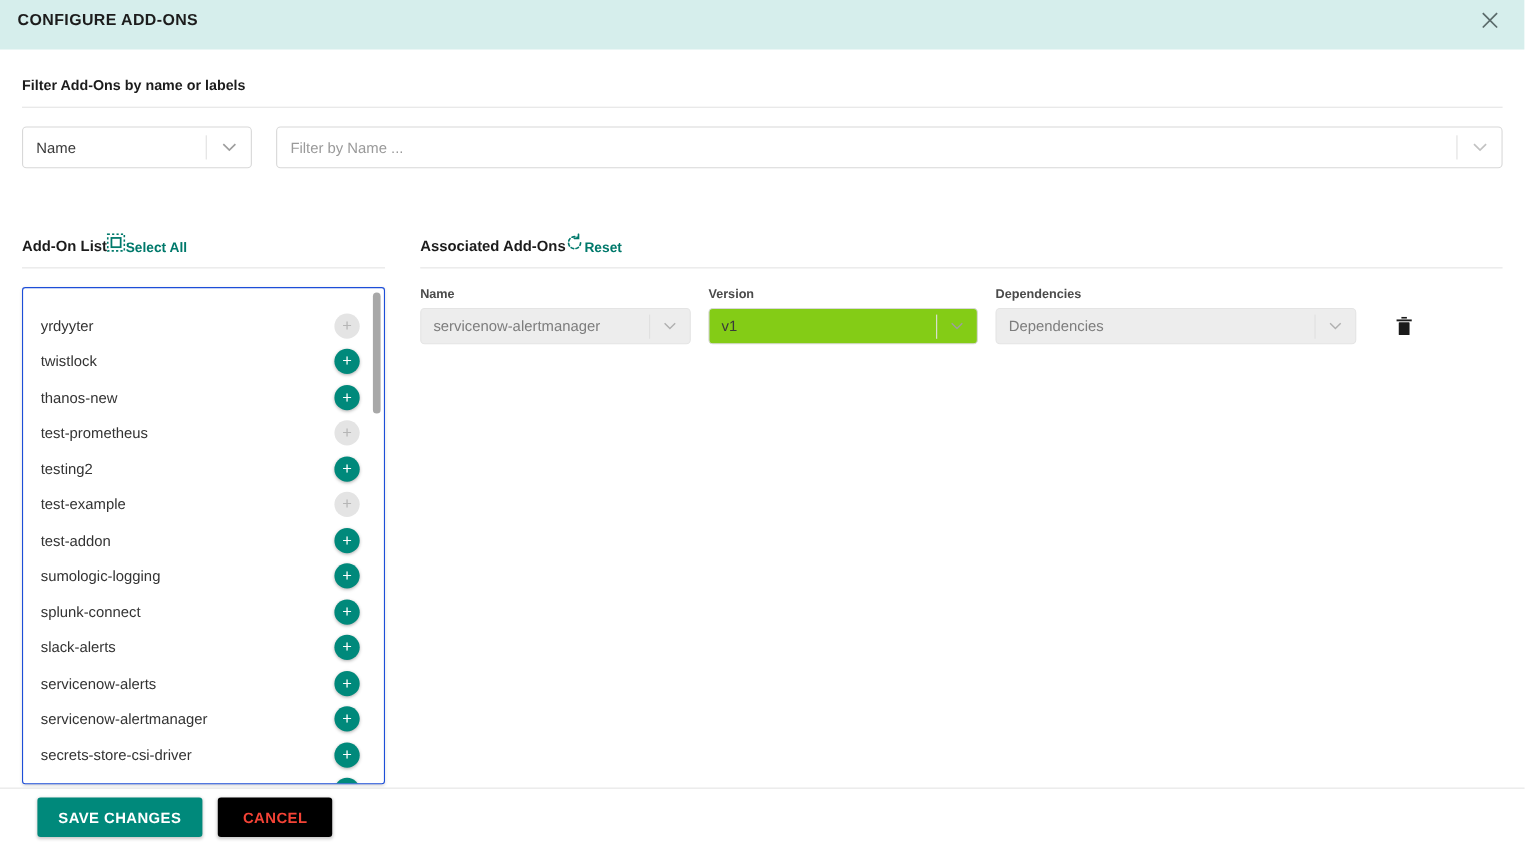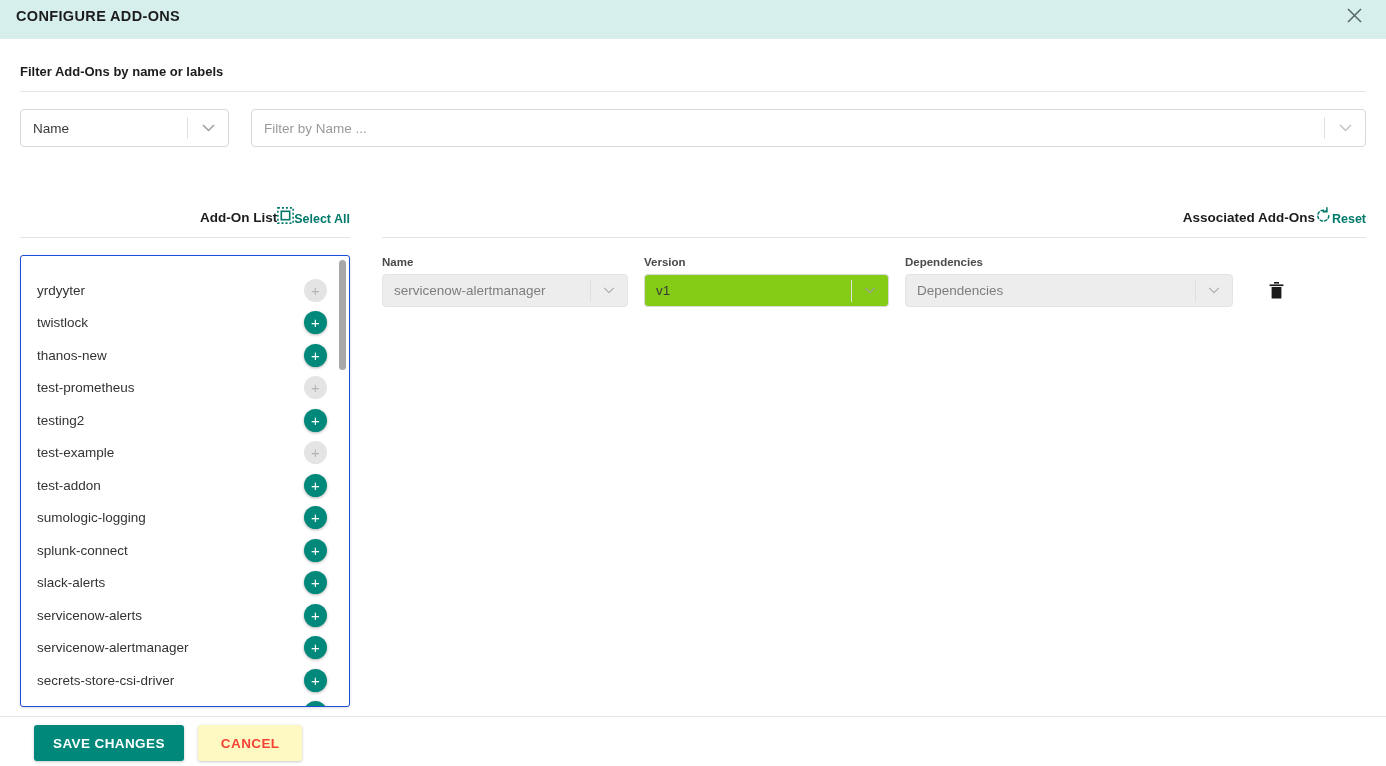--- a/index.html
+++ b/index.html
@@ -7,21 +7,21 @@
     width: 1386px;
     height: 766px;
     background: #ffffff;
     font-family: "Liberation Sans", sans-serif;
     color: #2b2b2b;
     overflow: hidden;
   }
 
   
   .modal-header {
-    height: 39px;
+    height: 45px;
     background: #d6eeec;
     display: flex;
     align-items: center;
     justify-content: space-between;
     padding: 0 18px 8px 16px;
   }
   .modal-title {
     font-size: 14.5px;
     font-weight: bold;
     letter-spacing: 0.35px;
@@ -91,21 +91,21 @@
     display: flex;
     padding: 0 20px;
     margin-top: 36px;
   }
   .left-panel { width: 330px; flex: 0 0 330px; }
   .right-panel { flex: 1 1 auto; margin-left: 32px; }
 
   .panel-head {
     display: flex;
     align-items: flex-end;
-    justify-content: flex-end;
+    justify-content: flex-start;
     height: 44px;
   }
   .panel-title {
     font-size: 13.5px;
     font-weight: bold;
     color: #1c1c1c;
     padding-bottom: 2px;
   }
   .head-action {
     display: flex;
@@ -268,21 +268,21 @@
     user-select: none;
   }
   .btn-save {
     background: #00897b;
     color: #fff;
     padding: 0 19px;
     box-shadow: 0 1px 3px rgba(0,0,0,0.22);
     margin-left: 12px;
   }
   .btn-cancel {
-    background: #fef9c3;
+    background: #000000;
     color: #f44336;
     padding: 0 23px;
     box-shadow: 0 1px 3px rgba(0,0,0,0.22);
   }
 </style>
 </head>
 <body>
 
 <div class="modal-header">
   <div class="modal-title">CONFIGURE ADD-ONS</div>

